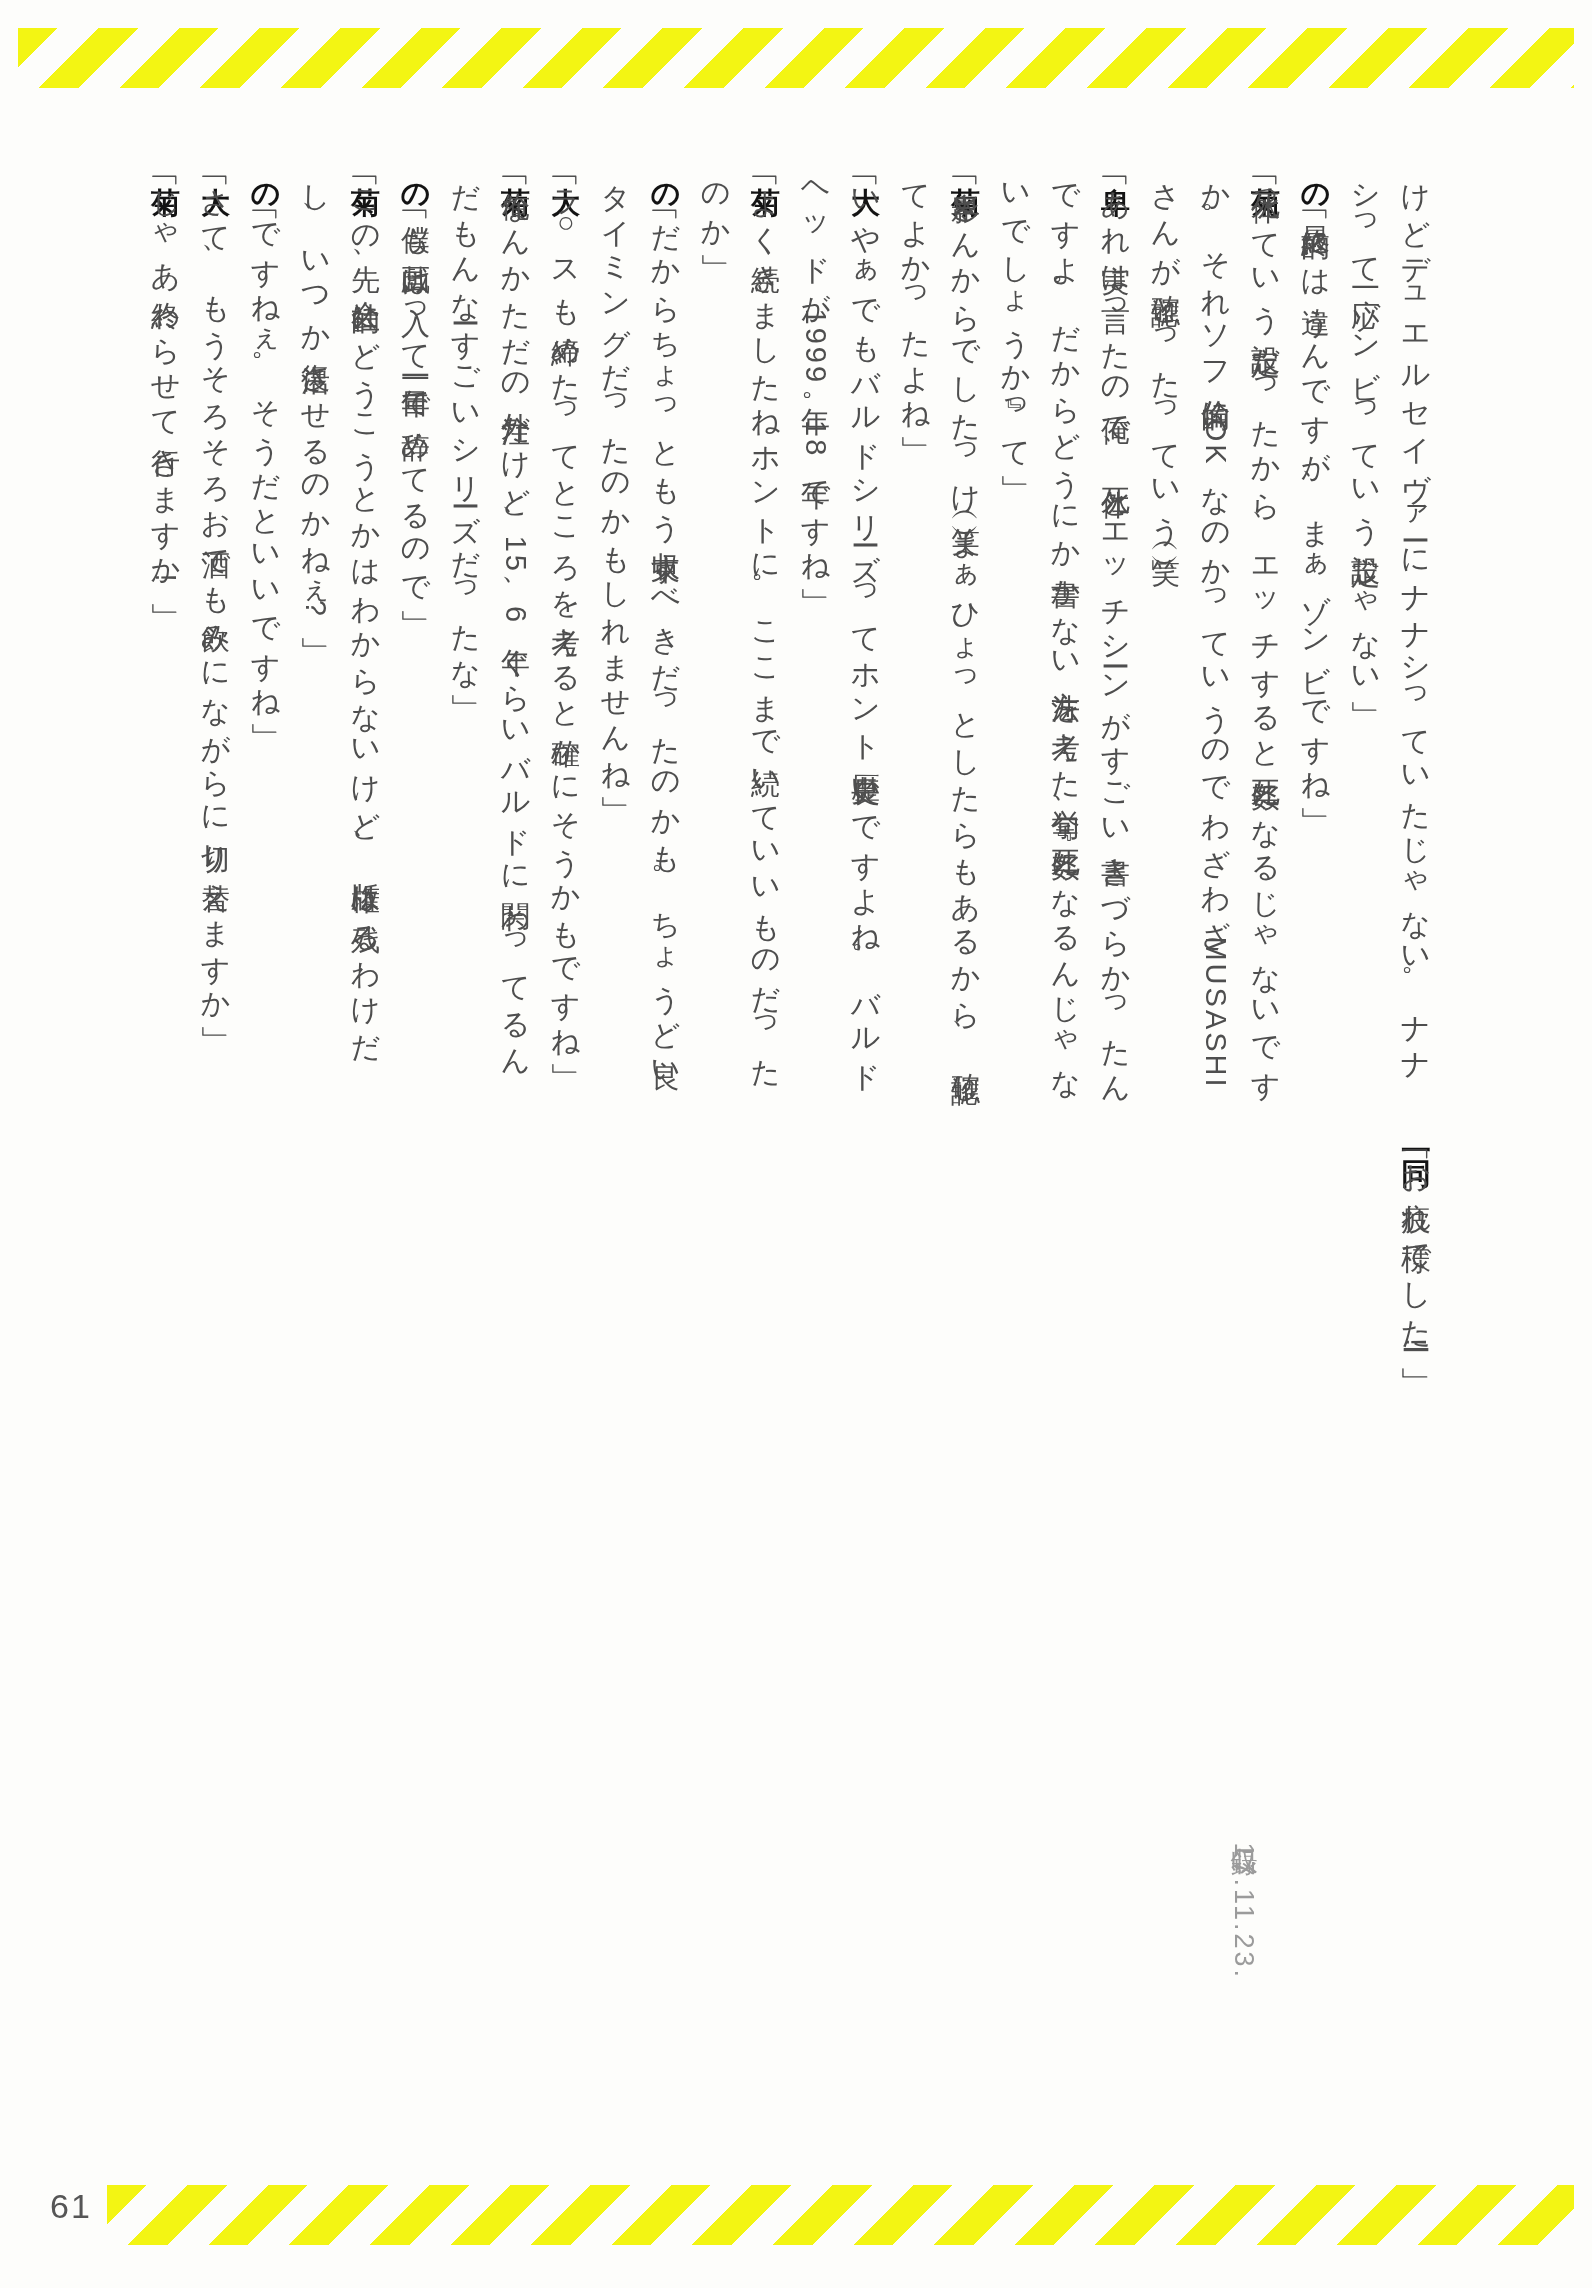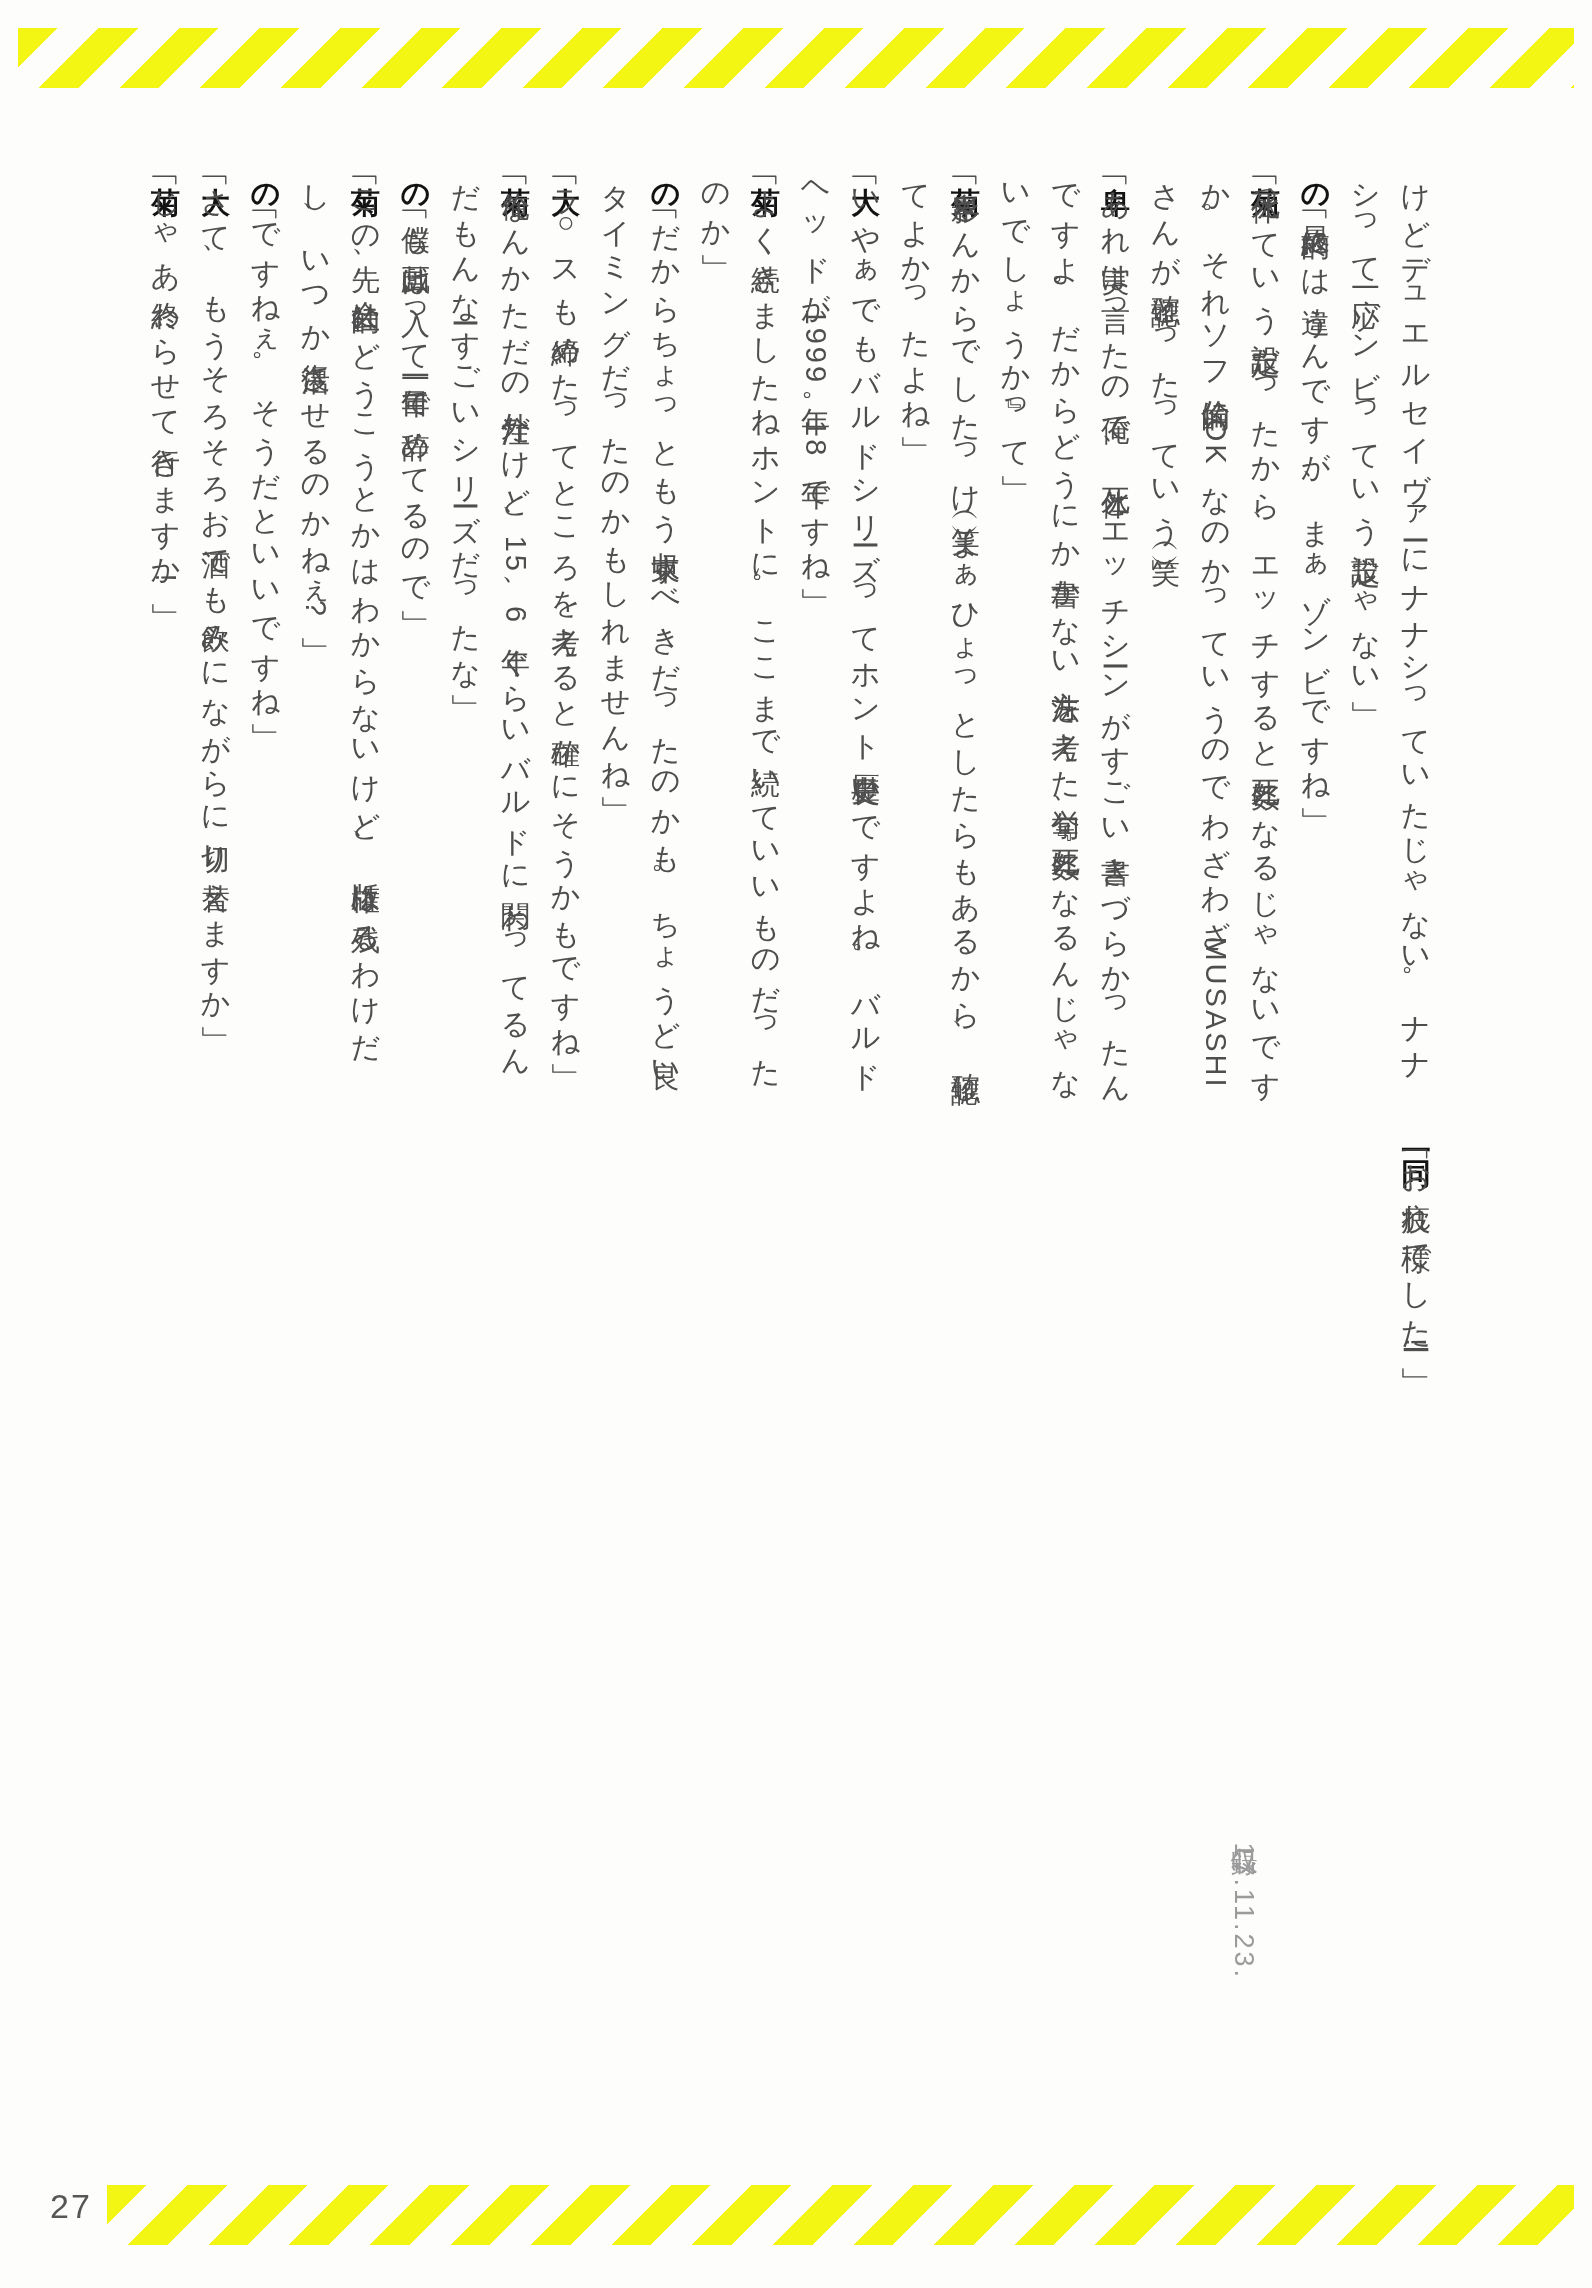--- a/index.html
+++ b/index.html
@@ -82,16 +82,16 @@
   <p><b class="speaker">大</b><span>「さて、もうそろそろお酒でも飲みにながらに切り替えますか」</span></p>
   <p><b class="speaker">菊</b><span>「じゃあ終わらせて行きますか!」</span></p>
 </div>
 
 <div class="closing-line">
   <b class="speaker">一同</b><span>「お疲れ様でしたー!」</span>
 </div>
 
 <div class="recording-date">収録 17.11.23.</div>
 
-<div class="page-number">27</div>
+<div class="page-number">61</div>
 
 <div class="stripe-band bottom"></div>
 
 
 </body></html>

